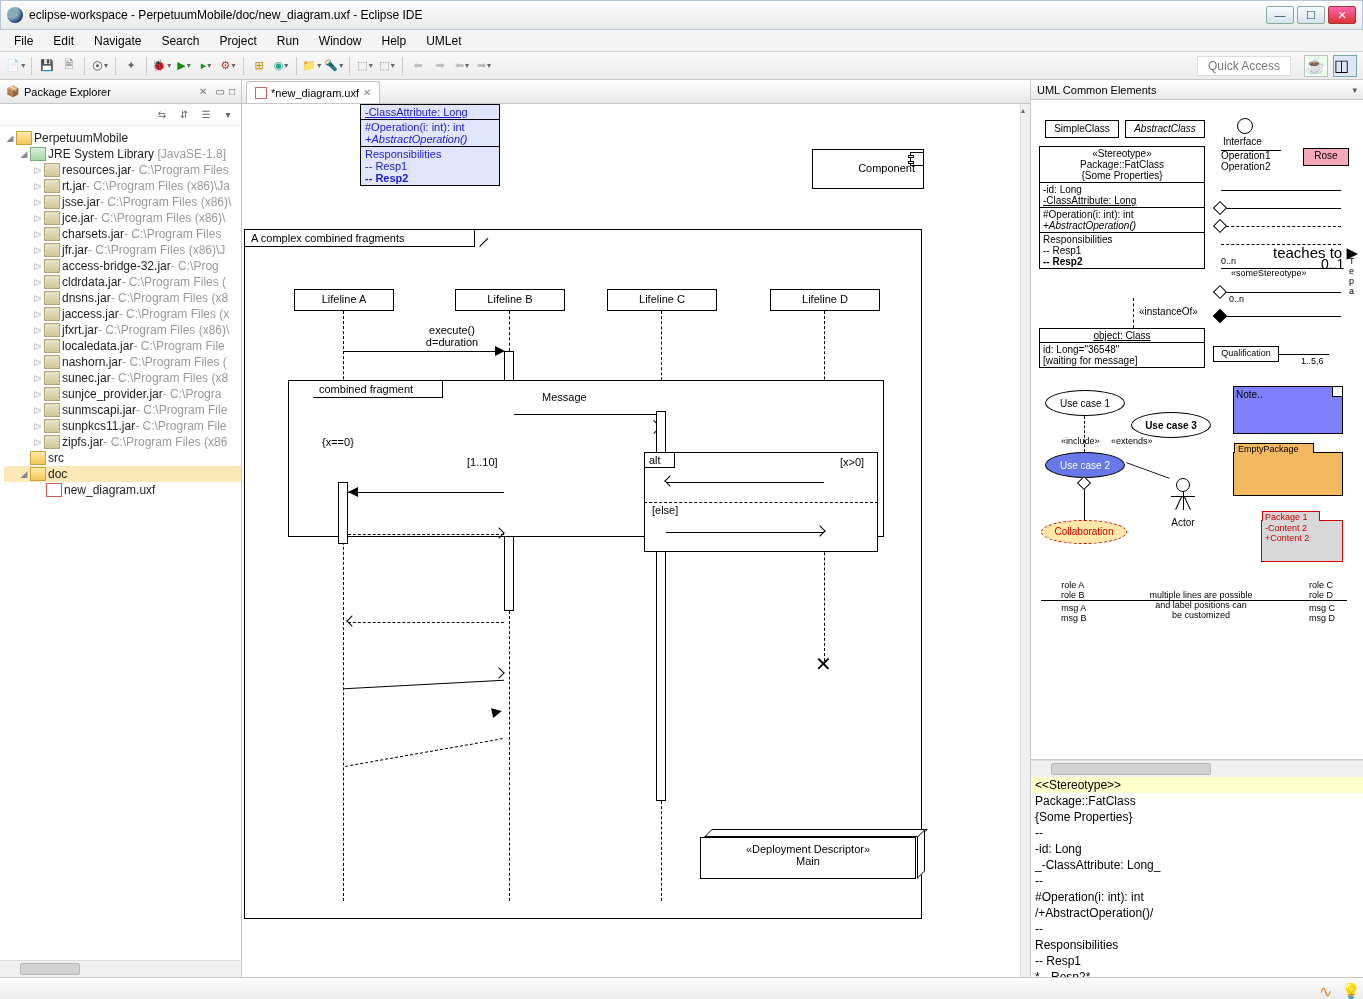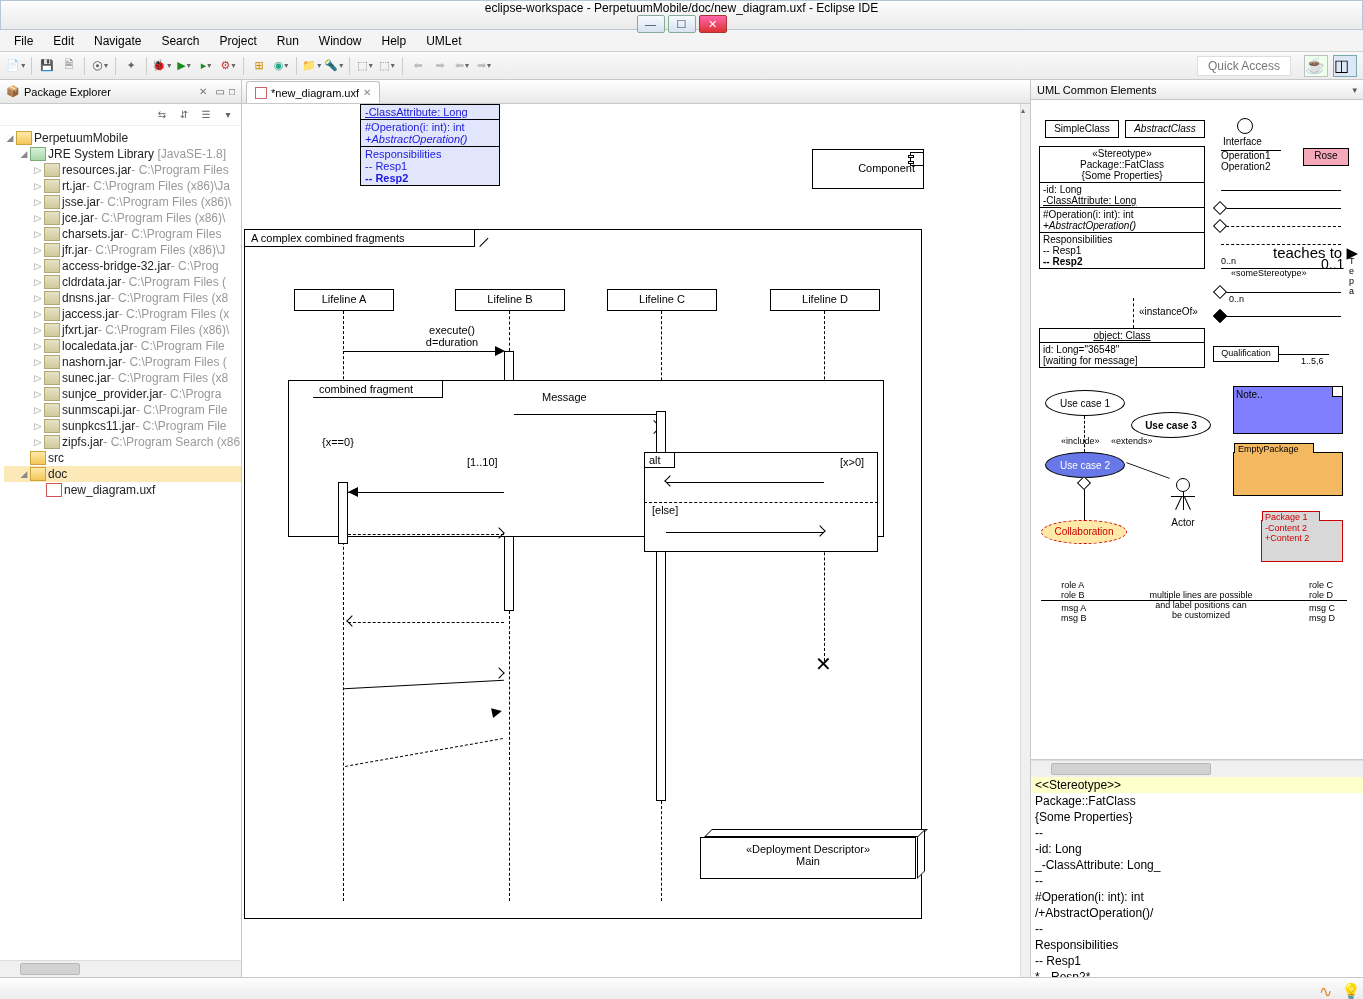--- a/index.html
+++ b/index.html
@@ -1,19 +1,19 @@
 <!DOCTYPE html>
 <html><head>
 <meta charset="utf-8">
 <style>
 * { box-sizing: border-box; margin: 0; padding: 0; font-family: "Segoe UI", Tahoma, sans-serif; }
 html, body { width: 1363px; height: 999px; overflow: hidden; background: #fff; }
 
 
-.titlebar { height: 30px; background: linear-gradient(#fdfdfd,#eaeaea); border: 1px solid #b8c4d8; display:flex; align-items:center; padding:0 6px; font-size:12px;flex-direction:column; }
+.titlebar { height: 30px; background: linear-gradient(#fdfdfd,#eaeaea); border: 1px solid #b8c4d8; display:flex; align-items:center; padding:0 6px; font-size:12px; }
 .titlebar .ticon { width:16px; height:16px; background: radial-gradient(circle at 30% 30%,#8ab 40%,#247 70%); border-radius:50%; margin-right:6px;}
 .titlebar .spacer { flex:1; }
 .winbtns { display:flex; gap:3px;}
 .winbtn { width:28px; height:18px; border:1px solid #8a9; background:linear-gradient(#f7fbff,#d6e2ef); border-radius:2px; display:flex; align-items:center; justify-content:center; font-size:11px; color:#345;}
 .winbtn.close { background:linear-gradient(#f6a,#d33); color:#fff; border-color:#a33;}
 
 
 .menubar { height:22px; background:#f4f4f4; border-bottom:1px solid #d0d0d0; display:flex; align-items:center; padding:0 6px; font-size:12px; gap:4px;}
 .menubar span { padding:2px 8px; }
 
@@ -275,21 +275,21 @@
           <div class="row" style="padding-left: 28px;">
             <span class="tw">▷</span>
             <span class="ic jar"></span>
             <span>sunpkcs11.jar</span>
             <span class="dim"> - C:\Program File</span>
           </div>
           <div class="row" style="padding-left: 28px;">
             <span class="tw">▷</span>
             <span class="ic jar"></span>
             <span>zipfs.jar</span>
-            <span class="dim"> - C:\Program Search (x86</span>
+            <span class="dim"> - C:\Program Files (x86</span>
           </div>
         </div>
       <div class="row" style="padding-left:14px;">
           <span class="tw">&nbsp;</span>
           <span class="ic folder"></span>
           <span>src</span>
         </div>
       <div class="row sel" style="padding-left:14px;">
           <span class="tw">◢</span>
           <span class="ic folder"></span>

